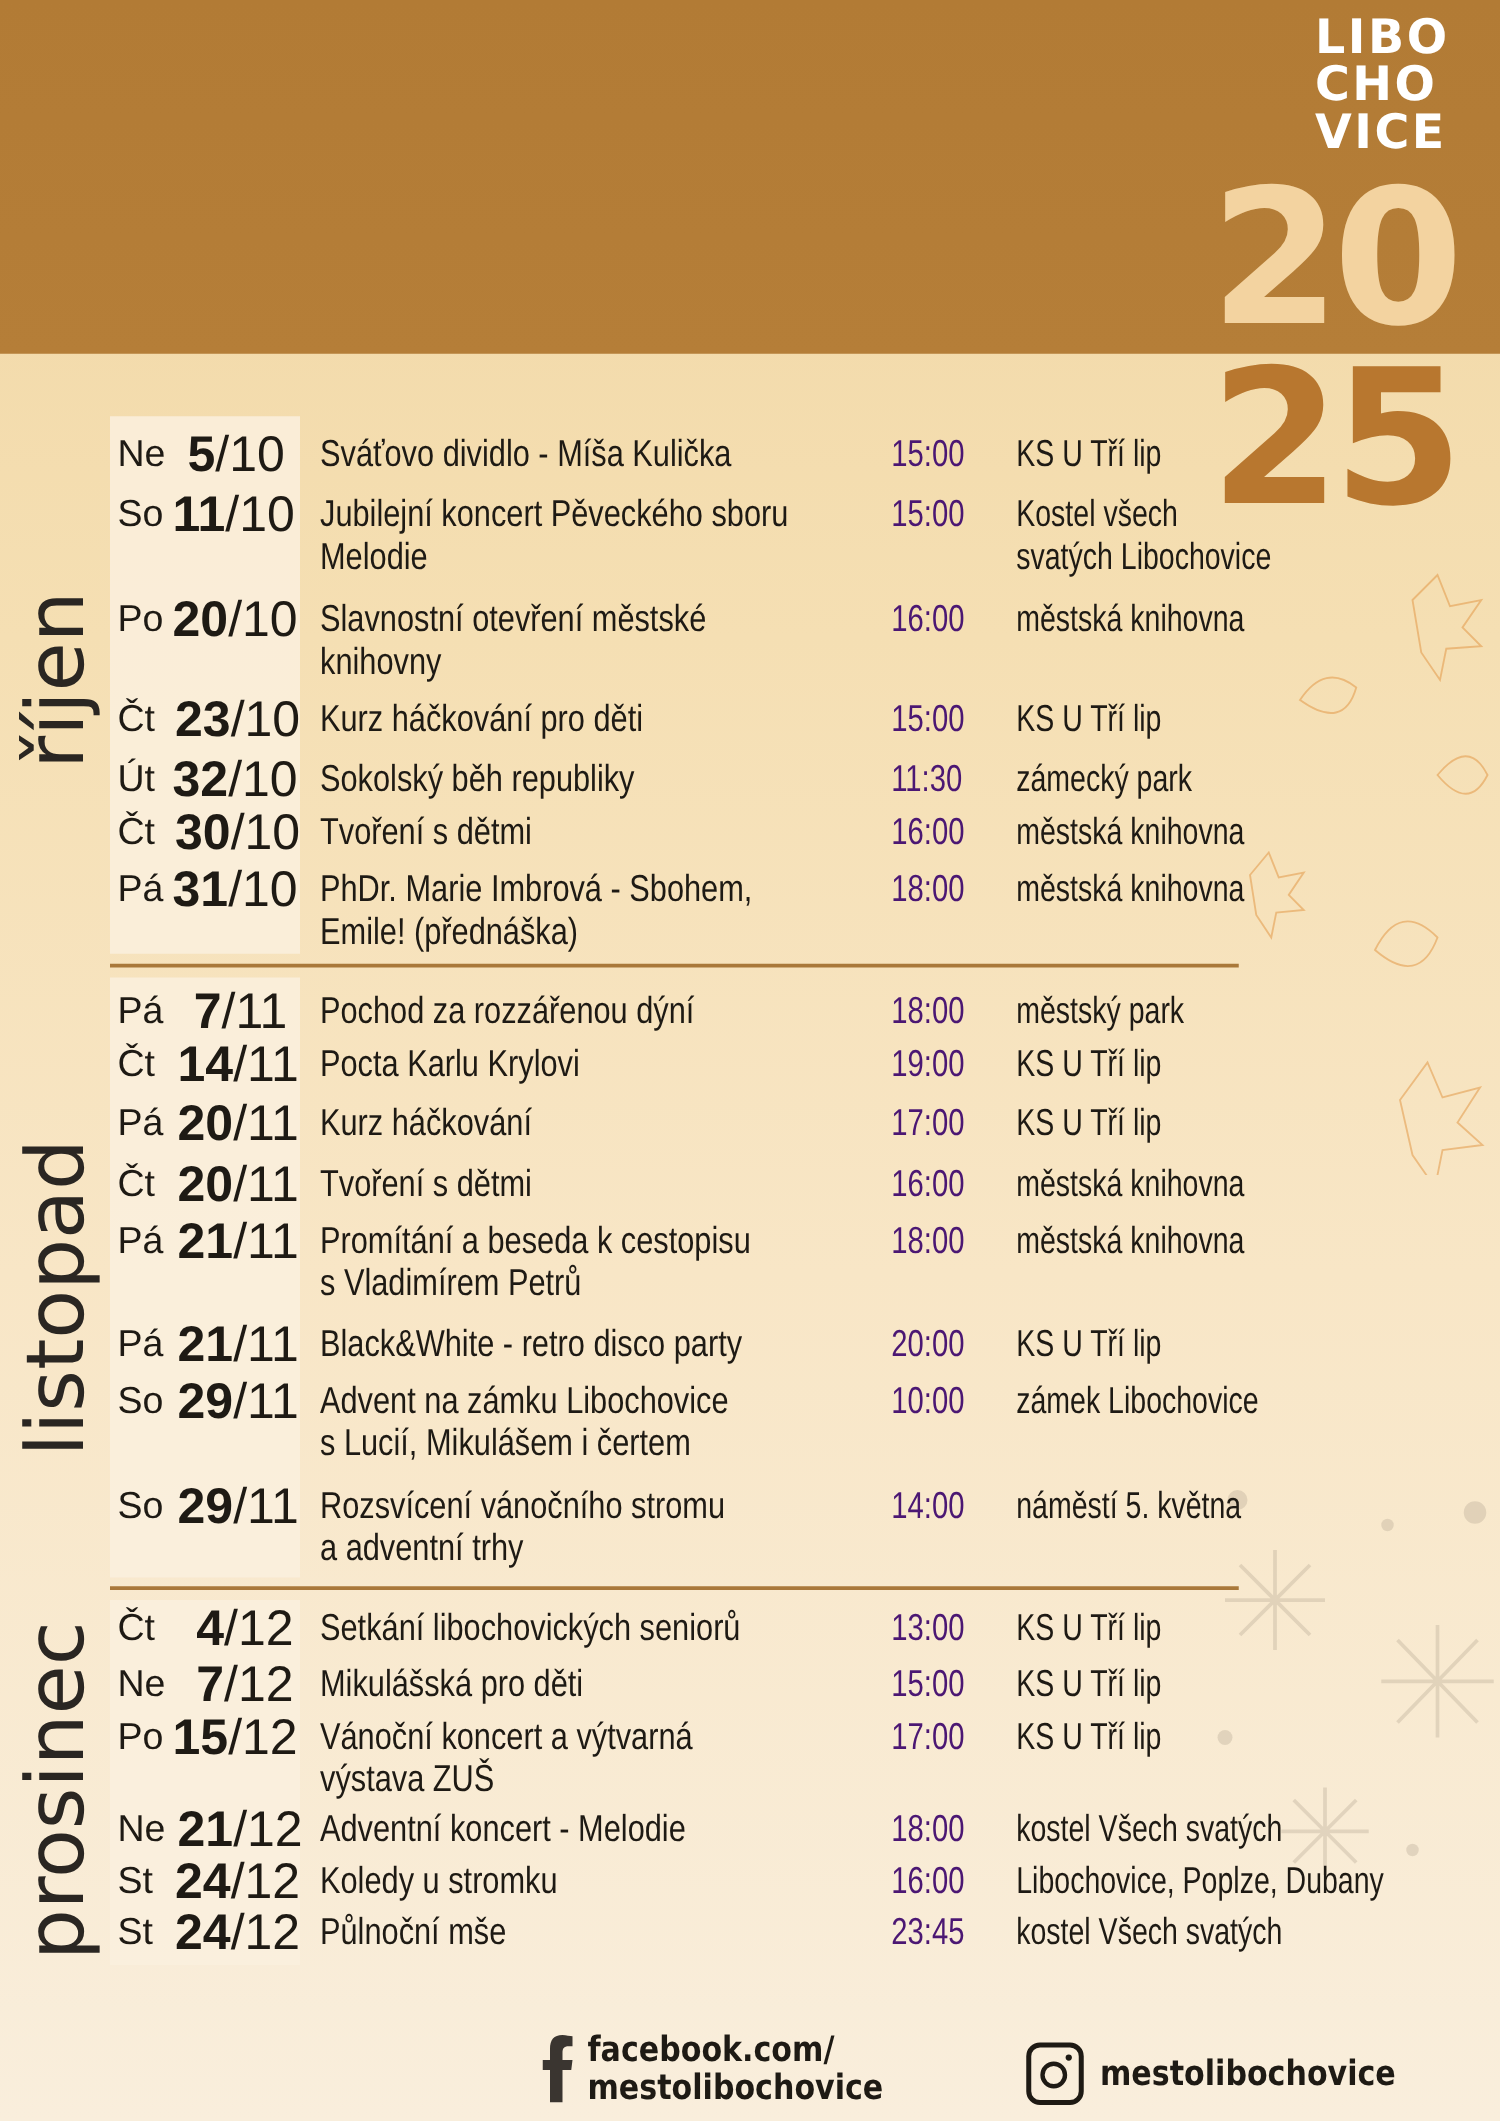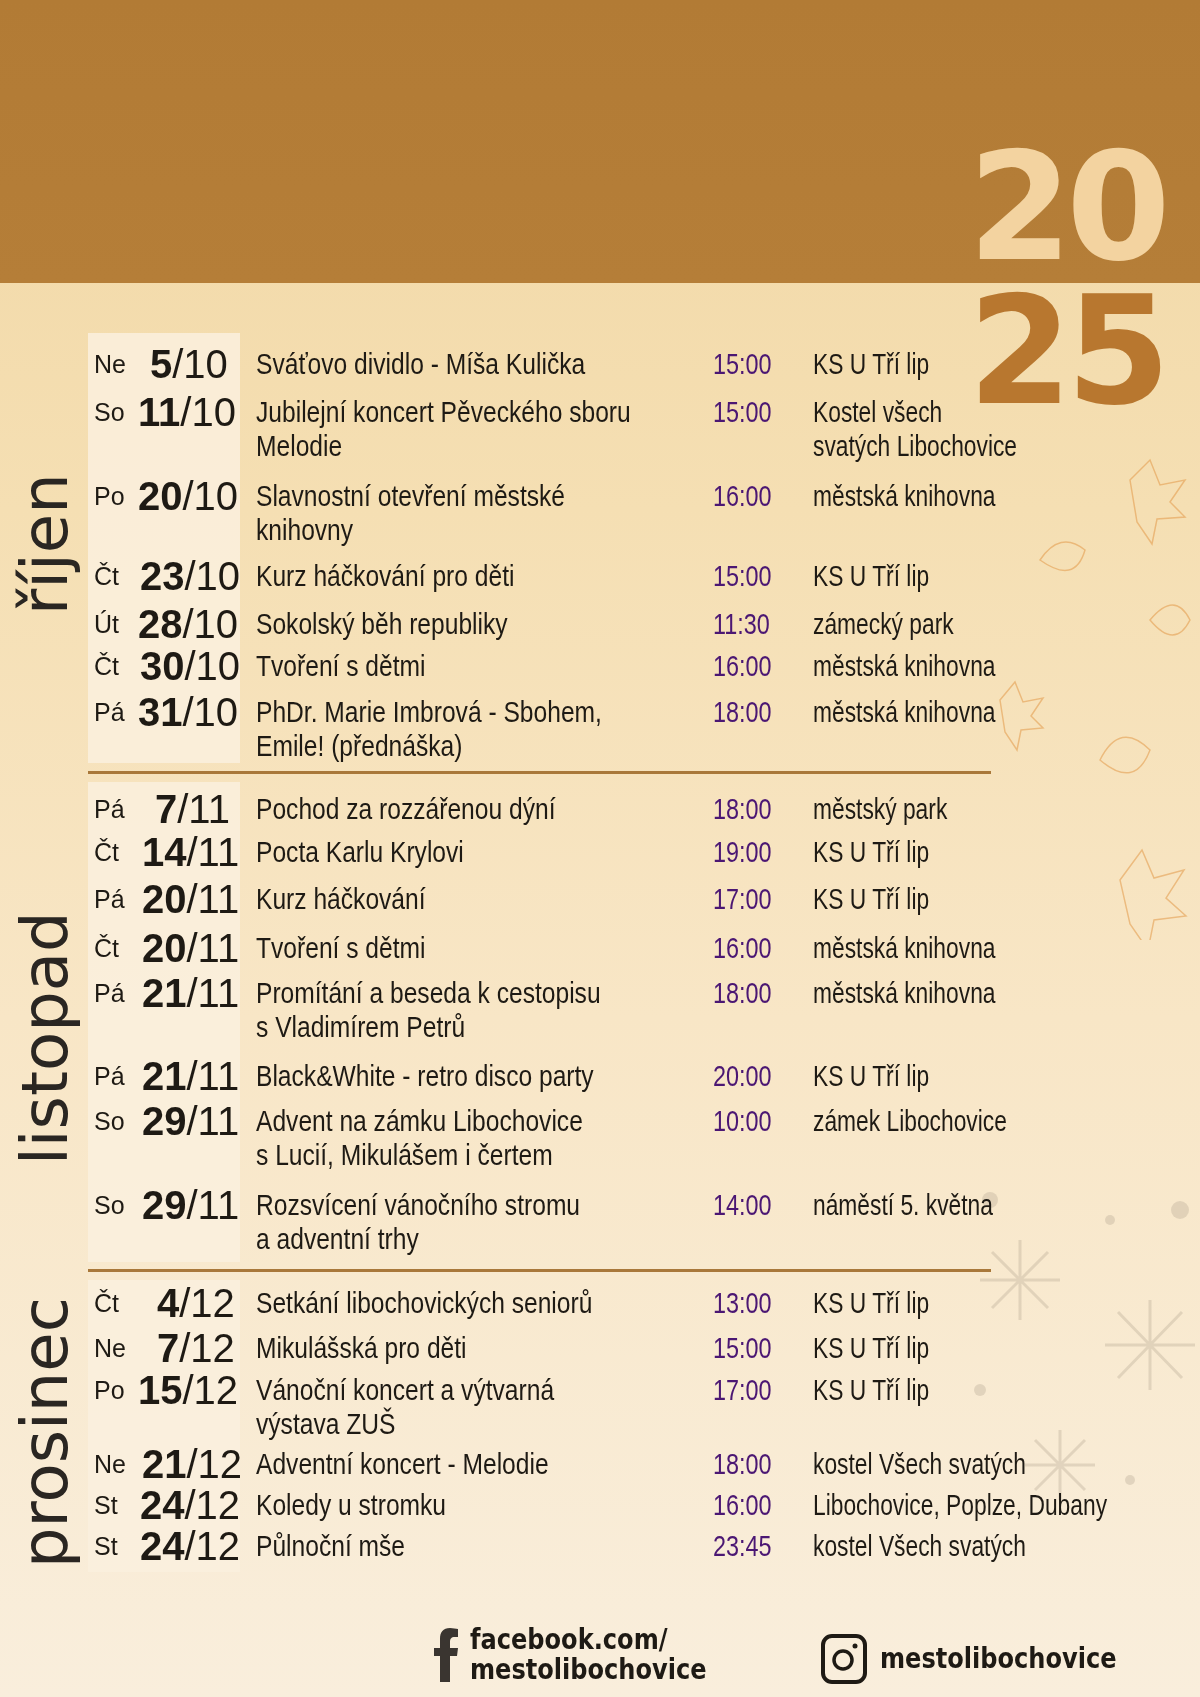--- a/index.html
+++ b/index.html
@@ -44,21 +44,21 @@
     font-family: "DejaVu Sans", sans-serif; font-size: 64px;
     transform-origin: left top; transform: rotate(-90deg); white-space: nowrap;
   }
   .date-col {
     position: absolute; left: 88px; width: 152px; background: rgba(250, 240, 222, 0.85);
   }
   .divider {
     position: absolute; left: 88px; width: 903px; height: 3px; background: #a9783a;
   }
   .row-ev { position: absolute; left: 0; width: 1080px; font-family: "Liberation Sans Narrow", "Liberation Sans", sans-serif; }
-  .c-day { position: absolute; left: 94px; font-size: 25px; line-height: 34px; }
+  .c-day { position: absolute; left: 94px; font-size: 30px; line-height: 34px; }
   .c-num { position: absolute; font-size: 40px; line-height: 34px; white-space: nowrap; }
   .c-num b { font-weight: bold; }
   .c-title {
     position: absolute; left: 256px; width: 440px; font-size: 30px; line-height: 34px;
     transform: scaleX(0.82); transform-origin: left top; width: 540px;
   }
   .c-time {
     position: absolute; left: 713px; font-size: 30px; line-height: 34px; color: #4b1773;
     transform: scaleX(0.78); transform-origin: left top;
   }
@@ -71,20 +71,25 @@
   .foot-item { position: absolute; display: flex; align-items: center; }
   .foot-text {
     font-family: "DejaVu Sans", sans-serif; font-weight: bold; color: #1e1a14;
     font-size: 28px; line-height: 30px; transform: scaleX(0.86); transform-origin: left center;
   }
 </style>
 </head>
 <body>
 
 <div class="header">
+  <div class="logo">
+    <span class="row">LIBO</span>
+    <span class="row">CHO</span>
+    <span class="row">VICE</span>
+  </div>
 </div>
 <div class="year y20">20</div>
 <div class="year y25">25</div>
 
 <svg class="leaves" viewBox="0 0 220 500">
   <g fill="none" stroke="#e39a4a" stroke-width="1.5">
     <path d="M150 40 l20 -20 l10 25 l25 -5 l-15 22 l15 15 l-28 2 l-5 25 l-15 -22 z"></path>
     <path d="M60 120 q20 -30 45 -10 q-10 35 -45 10 z"></path>
     <path d="M170 180 q25 -30 40 0 q-15 30 -40 0 z"></path>
     <path d="M20 260 l15 -18 l8 20 l20 -4 l-12 18 l12 12 l-22 2 l-4 20 l-12 -18 z"></path>
@@ -133,21 +138,21 @@
 </div>
 <div class="row-ev" style="top:559px;">
   <span class="c-day">Čt</span>
   <span class="c-num" style="left:140px;"><b>23</b><span>/10</span></span>
   <span class="c-title"><span>Kurz háčkování pro děti</span></span>
   <span class="c-time">15:00</span>
   <span class="c-place">KS U Tří lip</span>
 </div>
 <div class="row-ev" style="top:607px;">
   <span class="c-day">Út</span>
-  <span class="c-num" style="left:138px;"><b>28</b><span>/10</span></span>
+  <span class="c-num" style="left:138px;"><b>32</b><span>/10</span></span>
   <span class="c-title"><span>Sokolský běh republiky</span></span>
   <span class="c-time">11:30</span>
   <span class="c-place">zámecký park</span>
 </div>
 <div class="row-ev" style="top:649px;">
   <span class="c-day">Čt</span>
   <span class="c-num" style="left:140px;"><b>30</b><span>/10</span></span>
   <span class="c-title"><span>Tvoření s dětmi</span></span>
   <span class="c-time">16:00</span>
   <span class="c-place">městská knihovna</span>

